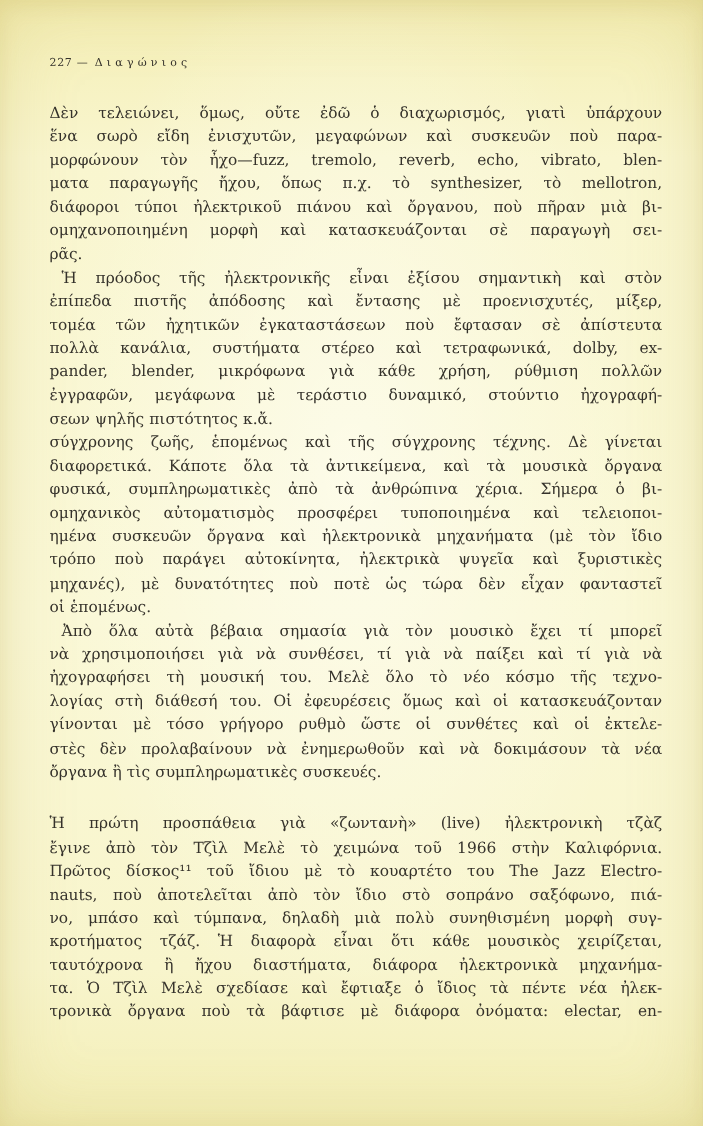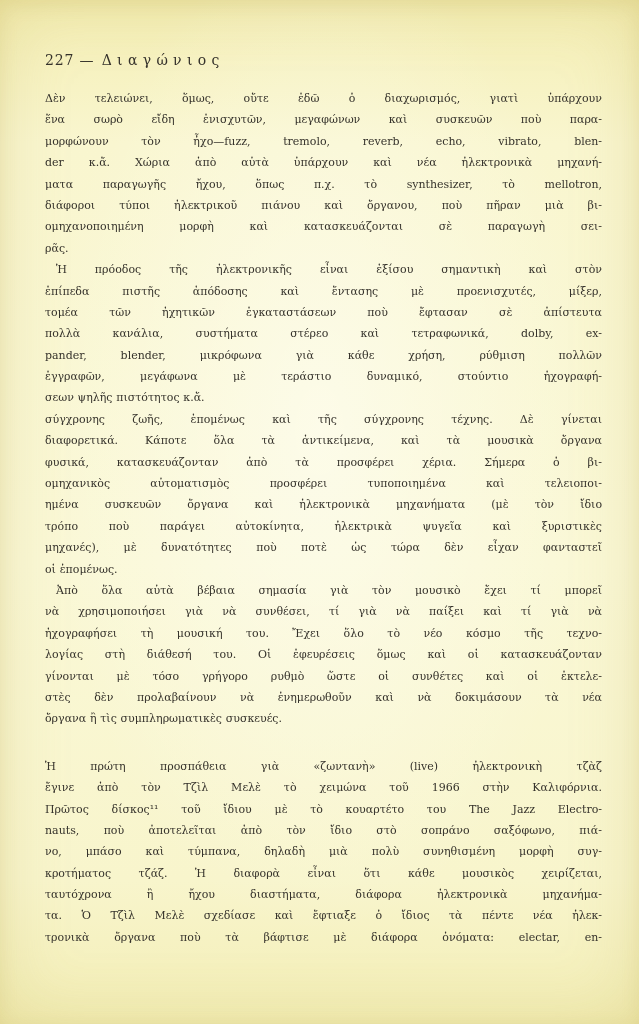--- a/index.html
+++ b/index.html
@@ -20,33 +20,33 @@
     font-family: "DejaVu Serif", "Liberation Serif", serif;
     color: #35322b;
   }
   .content {
     position: absolute;
     left: 45px;
     top: 52px;
     width: 557px;
   }
   .running-head {
-    font-size: 14px;
+    font-size: 10px;
     letter-spacing: 0.06em;
-    margin-bottom: 20px;
+    margin-bottom: 30px;
     white-space: nowrap;
   }
   .running-head .title-spaced {
     letter-spacing: 0.38em;
     margin-left: 2px;
   }
   .paragraph { margin: 0; }
   .paragraph.space-before { margin-top: 26px; }
   .line {
-    font-size: 11px;
+    font-size: 14px;
     line-height: 21.4px;
     height: 21.4px;
     text-align: justify;
     text-align-last: justify;
     white-space: normal;
     word-spacing: 0.02em;
   }
   .line.indent { padding-left: 11px; }
   .line.flush { text-align-last: left; }
 </style>
@@ -58,49 +58,48 @@
     <div class="running-head">
       <span>227</span>
       <span>—</span>
       <span class="title-spaced">Διαγώνιος</span>
     </div>
     <div id="page-body">
         <div class="paragraph">
           <div class="line">Δὲν τελειώνει, ὅμως, οὔτε ἐδῶ ὁ διαχωρισμός, γιατὶ ὑπάρχουν</div>
           <div class="line">ἕνα σωρὸ εἴδη ἐνισχυτῶν, μεγαφώνων καὶ συσκευῶν ποὺ παρα-</div>
           <div class="line">μορφώνουν τὸν ἦχο—fuzz, tremolo, reverb, echo, vibrato, blen-</div>
-          <div class="line">der κ.ἄ. Χώρια ἀπὸ αὐτὰ ὑπάρχουν καὶ νέα ἠλεκτρονικὰ μηχανή-</div>
           <div class="line">ματα παραγωγῆς ἤχου, ὅπως π.χ. τὸ synthesizer, τὸ mellotron,</div>
           <div class="line">διάφοροι τύποι ἠλεκτρικοῦ πιάνου καὶ ὄργανου, ποὺ πῆραν μιὰ βι-</div>
           <div class="line">ομηχανοποιημένη μορφὴ καὶ κατασκευάζονται σὲ παραγωγὴ σει-</div>
           <div class="line flush">ρᾶς.</div>
         </div>
         <div class="paragraph">
           <div class="line indent">Ἡ πρόοδος τῆς ἠλεκτρονικῆς εἶναι ἐξίσου σημαντικὴ καὶ στὸν</div>
           <div class="line">ἐπίπεδα πιστῆς ἀπόδοσης καὶ ἔντασης μὲ προενισχυτές, μίξερ,</div>
           <div class="line">τομέα τῶν ἠχητικῶν ἐγκαταστάσεων ποὺ ἔφτασαν σὲ ἀπίστευτα</div>
           <div class="line">πολλὰ κανάλια, συστήματα στέρεο καὶ τετραφωνικά, dolby, ex-</div>
           <div class="line">pander, blender, μικρόφωνα γιὰ κάθε χρήση, ρύθμιση πολλῶν</div>
           <div class="line">ἐγγραφῶν, μεγάφωνα μὲ τεράστιο δυναμικό, στούντιο ἠχογραφή-</div>
           <div class="line flush">σεων ψηλῆς πιστότητος κ.ἄ.</div>
         </div>
         <div class="paragraph">
           <div class="line">σύγχρονης ζωῆς, ἑπομένως καὶ τῆς σύγχρονης τέχνης. Δὲ γίνεται</div>
           <div class="line">διαφορετικά. Κάποτε ὅλα τὰ ἀντικείμενα, καὶ τὰ μουσικὰ ὄργανα</div>
-          <div class="line">φυσικά, κατασκευάζονταν ἀπὸ τὰ προσφέρει χέρια. Σήμερα ὁ βι-</div>
+          <div class="line">φυσικά, συμπληρωματικὲς ἀπὸ τὰ ἀνθρώπινα χέρια. Σήμερα ὁ βι-</div>
           <div class="line">ομηχανικὸς αὐτοματισμὸς προσφέρει τυποποιημένα καὶ τελειοποι-</div>
           <div class="line">ημένα συσκευῶν ὄργανα καὶ ἠλεκτρονικὰ μηχανήματα (μὲ τὸν ἴδιο</div>
           <div class="line">τρόπο ποὺ παράγει αὐτοκίνητα, ἠλεκτρικὰ ψυγεῖα καὶ ξυριστικὲς</div>
           <div class="line">μηχανές), μὲ δυνατότητες ποὺ ποτὲ ὡς τώρα δὲν εἶχαν φανταστεῖ</div>
           <div class="line flush">οἱ ἑπομένως.</div>
         </div>
         <div class="paragraph">
           <div class="line indent">Ἀπὸ ὅλα αὐτὰ βέβαια σημασία γιὰ τὸν μουσικὸ ἔχει τί μπορεῖ</div>
           <div class="line">νὰ χρησιμοποιήσει γιὰ νὰ συνθέσει, τί γιὰ νὰ παίξει καὶ τί γιὰ νὰ</div>
-          <div class="line">ἠχογραφήσει τὴ μουσική του. Ἔχει ὅλο τὸ νέο κόσμο τῆς τεχνο-</div>
+          <div class="line">ἠχογραφήσει τὴ μουσική του. Μελὲ ὅλο τὸ νέο κόσμο τῆς τεχνο-</div>
           <div class="line">λογίας στὴ διάθεσή του. Οἱ ἐφευρέσεις ὅμως καὶ οἱ κατασκευάζονταν</div>
           <div class="line">γίνονται μὲ τόσο γρήγορο ρυθμὸ ὥστε οἱ συνθέτες καὶ οἱ ἐκτελε-</div>
           <div class="line">στὲς δὲν προλαβαίνουν νὰ ἐνημερωθοῦν καὶ νὰ δοκιμάσουν τὰ νέα</div>
           <div class="line flush">ὄργανα ἢ τὶς συμπληρωματικὲς συσκευές.</div>
         </div>
         <div class="paragraph space-before">
           <div class="line">Ἡ πρώτη προσπάθεια γιὰ «ζωντανὴ» (live) ἠλεκτρονικὴ τζὰζ</div>
           <div class="line">ἔγινε ἀπὸ τὸν Τζὶλ Μελὲ τὸ χειμώνα τοῦ 1966 στὴν Καλιφόρνια.</div>
           <div class="line">Πρῶτος δίσκος¹¹ τοῦ ἴδιου μὲ τὸ κουαρτέτο του The Jazz Electro-</div>
           <div class="line">nauts, ποὺ ἀποτελεῖται ἀπὸ τὸν ἴδιο στὸ σοπράνο σαξόφωνο, πιά-</div>

